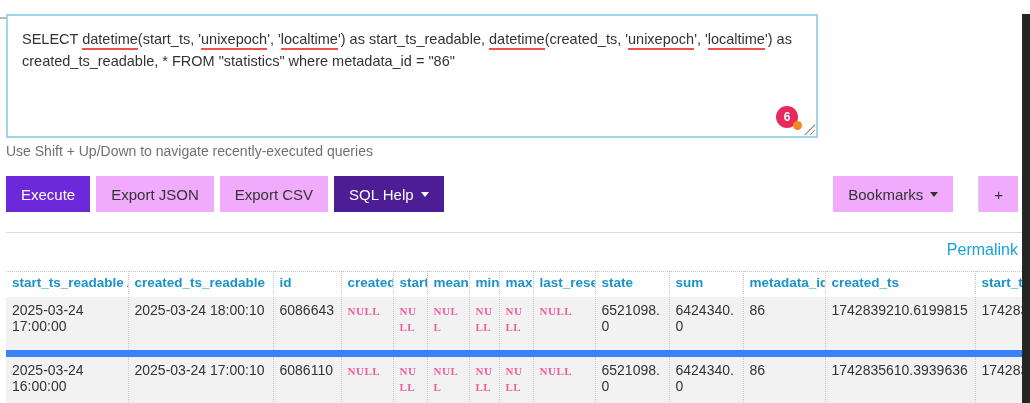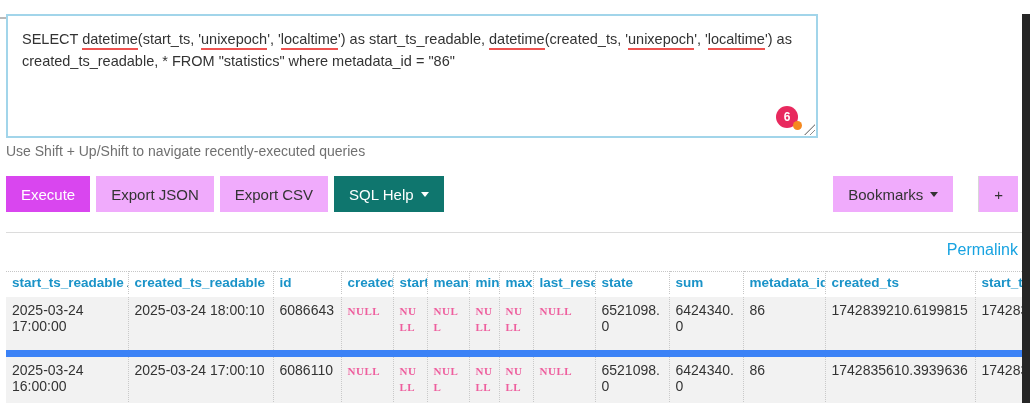--- a/index.html
+++ b/index.html
@@ -60,22 +60,22 @@
 
   
   .toolbar { margin-top: 17px; display: flex; align-items: stretch; width: 1012px; }
   .btn {
     border: 0; border-radius: 0; cursor: pointer;
     font-family: "Liberation Sans", sans-serif;
     font-size: 15px; padding: 8px 15px; height: 36px;
     background: #f0abfc; color: #333;
     margin-right: 6px; white-space: nowrap;
   }
-  .btn.primary { background: #d946ef; color: #fff; text-align: right; }
-  .btn.info    { background: #0f766e; color: #fff; }
+  .btn.primary { background: #6d28d9; color: #fff; text-align: right; }
+  .btn.info    { background: #4c1d95; color: #fff; }
   .spacer { flex: 1; }
   .btn-group { display: flex; margin-right: 0; }
   .btn-group .btn { margin-right: 0; margin-left: 25px; }
   .btn-group .btn + .btn { border-left: 1px solid #d7d7d7; }
   .caret {
     display: inline-block; width: 0; height: 0;
     border-left: 4px solid transparent; border-right: 4px solid transparent;
     border-top: 5px solid currentColor;
     margin-left: 7px; vertical-align: middle; position: relative; top: -1px;
   }
@@ -130,21 +130,21 @@
 
     <div class="editor">
       <div class="query"><span>SELECT </span><span class="sp">datetime</span><span>(start_ts, '</span><span class="sp">unixepoch</span><span>', '</span><span class="sp">localtime</span><span>') as start_ts_readable, </span><span class="sp">datetime</span><span>(created_ts, '</span><span class="sp">unixepoch</span><span>', '</span><span class="sp">localtime</span><span>') as created_ts_readable, * FROM "statistics" where metadata_id = "86"</span></div>
       <div class="ext-badge">
         <span>6</span>
         <i class="dot"></i>
       </div>
       <div class="grip"></div>
     </div>
 
-    <div class="hint">Use Shift + Up/Shift to navigate recently-executed queries</div>
+    <div class="hint">Use Shift + Up/Down to navigate recently-executed queries</div>
 
     <div class="toolbar">
       <button class="btn primary">Execute</button>
       <button class="btn">Export JSON</button>
       <button class="btn">Export CSV</button>
       <button class="btn info"><span>SQL Help</span><i class="caret"></i></button>
       <div class="spacer"></div>
       <div class="btn-group">
         <button class="btn"><span>Bookmarks</span><i class="caret"></i></button>
         <button class="btn">+</button>

